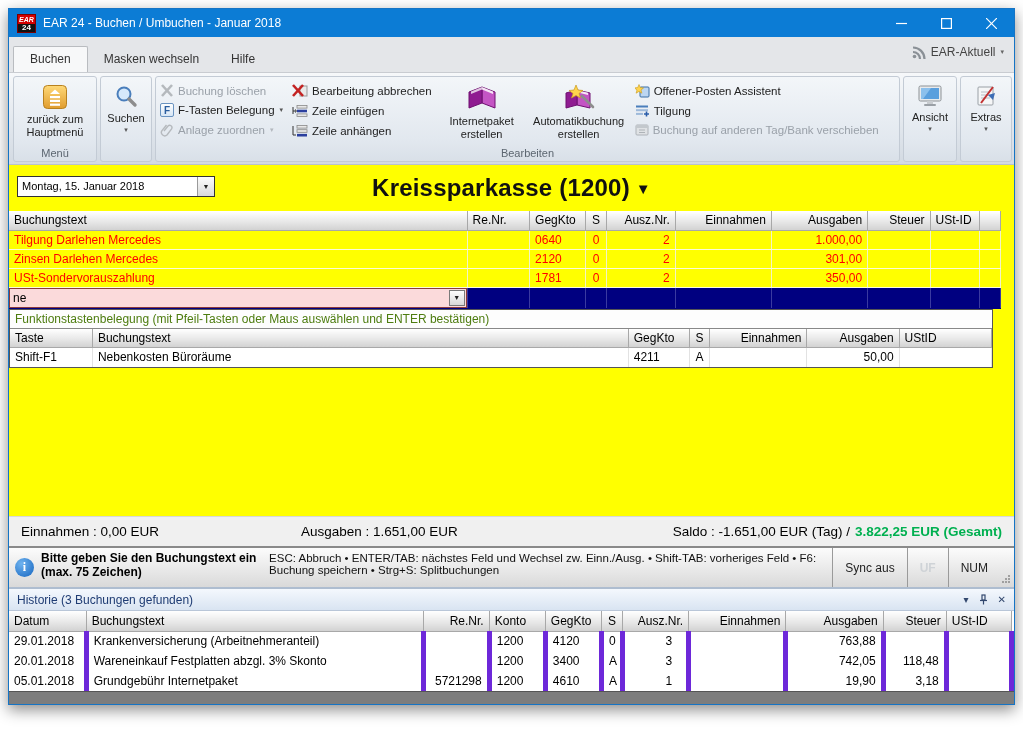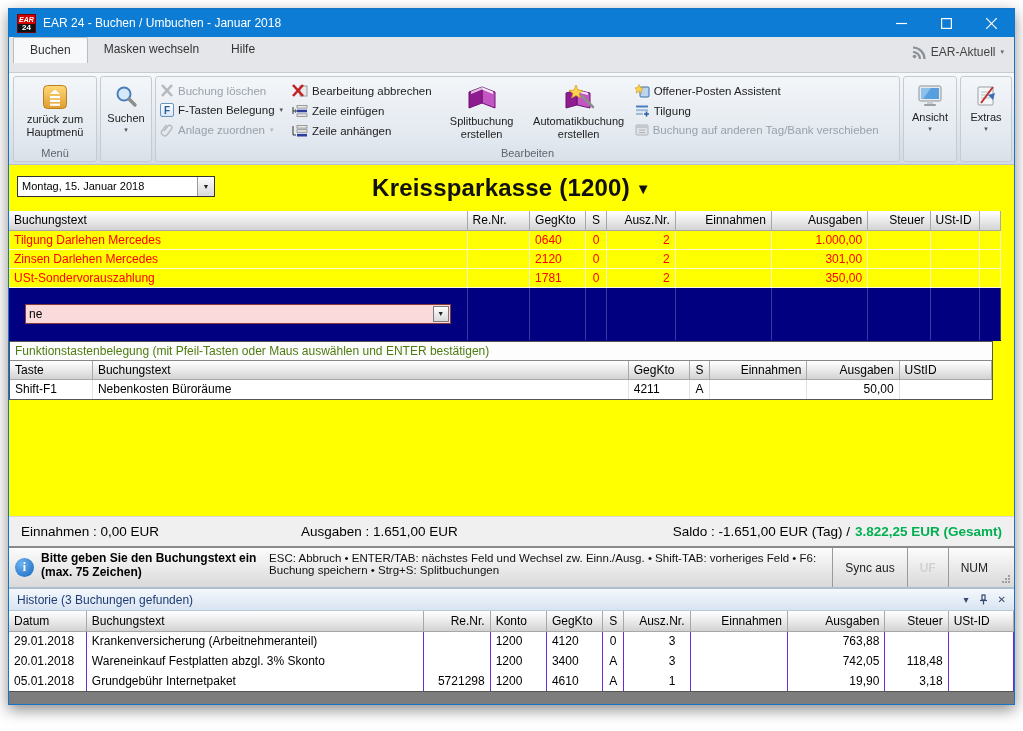--- a/index.html
+++ b/index.html
@@ -12,21 +12,21 @@
   .titlebar { height:28px; background:#0c7cd5; display:flex; align-items:center; padding-left:8px; flex:none; }
   .logo { width:19px; height:19px; display:flex; flex-direction:column; border:1px solid #7a0000; flex:none; }
   .logo .lt { flex:1; background:#d40000; color:#fff; font-size:7px; font-weight:bold; font-style:italic; text-align:center; line-height:9px; }
   .logo .lb { flex:1; background:#111; color:#fff; font-size:8px; font-weight:bold; text-align:center; line-height:8px; }
   .title-text { color:#fff; font-size:12px; margin-left:7px; flex:1; }
   .winbtns { display:flex; height:100%; }
   .winbtn { width:45px; height:100%; display:flex; align-items:center; justify-content:center; }
   .winbtn svg { stroke:#fff; stroke-width:1.2; fill:none; }
 
   
-  .tabstrip { height:36px; background:#e4e6e9; border-bottom:1px solid #c9ccd1; display:flex; align-items:flex-start; padding:0 4px; flex:none; position:relative; }
+  .tabstrip { height:36px; background:#e4e6e9; border-bottom:1px solid #c9ccd1; display:flex; align-items:flex-end; padding:0 4px; flex:none; position:relative; }
   .tab { padding:5px 16px 6px; font-size:12px; color:#333; }
   .tab.active { background:#f7f8f9; border:1px solid #b9bcc0; border-bottom:none; border-radius:2px 2px 0 0; }
   .ear-aktuell { position:absolute; right:10px; top:8px; display:flex; align-items:center; gap:5px; font-size:12px; color:#444; }
 
   
   .ribbon { height:92px; background:linear-gradient(#f6f8fa,#dde3ea 70%,#d3dae2); border-bottom:1px solid #b9c2cc; display:flex; padding:3px 2px 2px 4px; gap:3px; flex:none; }
   .rgroup { border:1px solid #c3cbd5; border-radius:3px; background:linear-gradient(#f3f6f9,#e2e8ef 75%,#d9e0e8); display:flex; flex-direction:column; padding:2px 2px 0; }
   .rgroup-body { flex:1; display:flex; align-items:stretch; gap:2px; }
   .rgroup-label { text-align:center; font-size:11px; color:#5c6670; padding:1px 4px 2px; }
   .bigbtn { width:78px; display:flex; flex-direction:column; align-items:center; justify-content:flex-start; padding-top:5px; border-radius:3px; cursor:default; }
@@ -53,21 +53,21 @@
   th { background:linear-gradient(#ffffff,#e8e8e8 55%,#d2d2d2); border-right:1px solid #a8a8a8; border-bottom:1px solid #a8a8a8; font-size:12px; font-weight:normal; color:#000; padding:2px 5px; text-align:left; white-space:nowrap; overflow:hidden; }
   td { font-size:12px; padding:2px 5px; white-space:nowrap; overflow:hidden; }
   .num { text-align:right; }
   .ctr { text-align:center; }
 
   .maingrid-wrap { padding-right:13px; flex:none; background:linear-gradient(#f4f6f8,#e7ebee) content-box; }
   .maingrid { width:100%; }
   .maingrid th { height:19px; }
   .maingrid td { height:19px; color:#ff0000; background:#ffff00; border-right:1px solid #f2f2c8; border-bottom:1px solid #fbfbd9; }
   .maingrid tr.sel td { background:#000080; border-right:1px solid #3a3aa0; border-bottom:1px solid #000080; color:#fff; }
-  .entrycell { padding:16px !important; background:#000080 !important;margin-top:24px; }
+  .entrycell { padding:0 !important; background:#000080 !important;margin-top:24px; }
   .entrybox { height:20px; background:#fbdadb; border:1px solid #8b3a3a; display:flex; align-items:stretch; }
   .entrybox input { flex:1; border:none; background:transparent; font-size:12px; font-family:"Liberation Sans",sans-serif; padding:0 3px; outline:none; color:#000; }
   .entrybox .combo-btn { border:1px solid #7a7a7a; margin:1px; width:16px; }
 
   
   .fkeys { width:97.9%; border:1px solid #555; background:#fff; flex:none; }
   .fkeys-title { font-size:12px; padding:2px 5px; border-bottom:1px solid #888; background:#fdfdfd; color:#4d7c0f; }
   .fkeys table { width:100%; }
   .fkeys th { height:19px; }
   .fkeys td { height:19px; background:#fff; color:#000; border-right:1px solid #e2e2e2; }
@@ -91,21 +91,21 @@
   .grip { width:14px; display:flex; align-items:flex-end; justify-content:flex-end; padding:0 3px 3px 0; }
   .info-circle { width:19px; height:19px; border-radius:50%; background:radial-gradient(circle at 35% 30%, #6fb3ef, #1565c0); color:#fff; font-size:12px; font-weight:bold; font-family:"Liberation Serif",serif; display:flex; align-items:center; justify-content:center; align-self:center; flex:none; }
 
   
   .history { flex:none; border-top:2px solid #aebdd0; background:#fff; display:flex; flex-direction:column; }
   .hist-title { height:22px; background:linear-gradient(#f4f8fd,#d9e4f2); display:flex; align-items:center; padding:0 8px; font-size:12px; color:#1f3c73; border-bottom:1px solid #b9c6d8; }
   .hist-title .ht { flex:1; }
   .hist-icons { display:flex; gap:10px; align-items:center; color:#33486e; font-size:10px; }
   .history table { width:100%; }
   .history th { height:20px; }
-  .history td { height:20px; color:#000; background:#fff; border-right:1px solid #6d28d9; }
+  .history td { height:20px; color:#000; background:#fff; border-right:5px solid #6d28d9; }
   .hist-bottom { height:13px; background:#7d7d7d; border-top:1px solid #555; }
 
   svg { display:block; }
 </style>
 </head>
 <body>
 
 <div class="window">
 
   <div class="titlebar">
@@ -238,21 +238,21 @@
             <span>Zeile anhängen</span>
           </div>
         </div>
         <div class="bigbtn" style="width:86px;">
           <svg width="32" height="28" viewBox="0 0 32 28">
             <polygon points="16,3 29,8 29,24 16,19" fill="#c455c4" stroke="#6e1070" stroke-width="1"></polygon>
             <polygon points="16,3 3,8 3,24 16,19" fill="#8f1b91" stroke="#6e1070" stroke-width="1"></polygon>
             <polygon points="16,3 27,7.5 27,10 16,5.5" fill="#fff" opacity=".85"></polygon>
             <polygon points="16,3 5,7.5 5,10 16,5.5" fill="#efe0ef" opacity=".85"></polygon>
           </svg>
-          <span class="biglabel">Splitbuchung erstellen</span>
+          <span class="biglabel">Internetpaket erstellen</span>
         </div>
         <div class="bigbtn" style="width:104px;align-items:center;">
           <svg width="34" height="28" viewBox="0 0 34 28">
             <polygon points="15,6 28,9 28,24 15,21" fill="#c455c4" stroke="#6e1070" stroke-width="1"></polygon>
             <polygon points="15,6 4,9 4,24 15,21" fill="#8f1b91" stroke="#6e1070" stroke-width="1"></polygon>
             <polygon points="15,6 26,8.8 26,11 15,8.2" fill="#fff" opacity=".85"></polygon>
             <polygon points="14,1 16,6 21,6.5 17,9.5 18.5,14 14,11.5 9.5,14 11,9.5 7,6.5 12,6" fill="#ffd34d" stroke="#c79a1d" stroke-width=".7"></polygon>
             <line x1="20" y1="12" x2="31" y2="23" stroke="#8d8d8d" stroke-width="2.6" stroke-linecap="round"></line>
           </svg>
           <span class="biglabel">Automatikbuchung erstellen</span>

